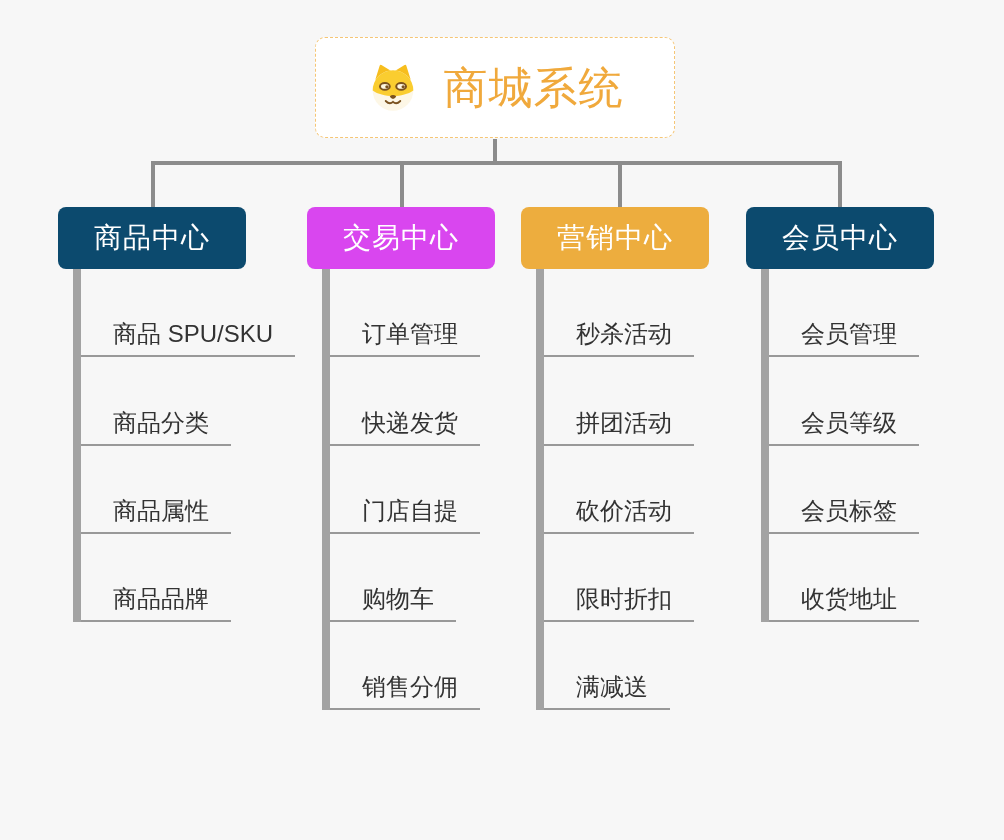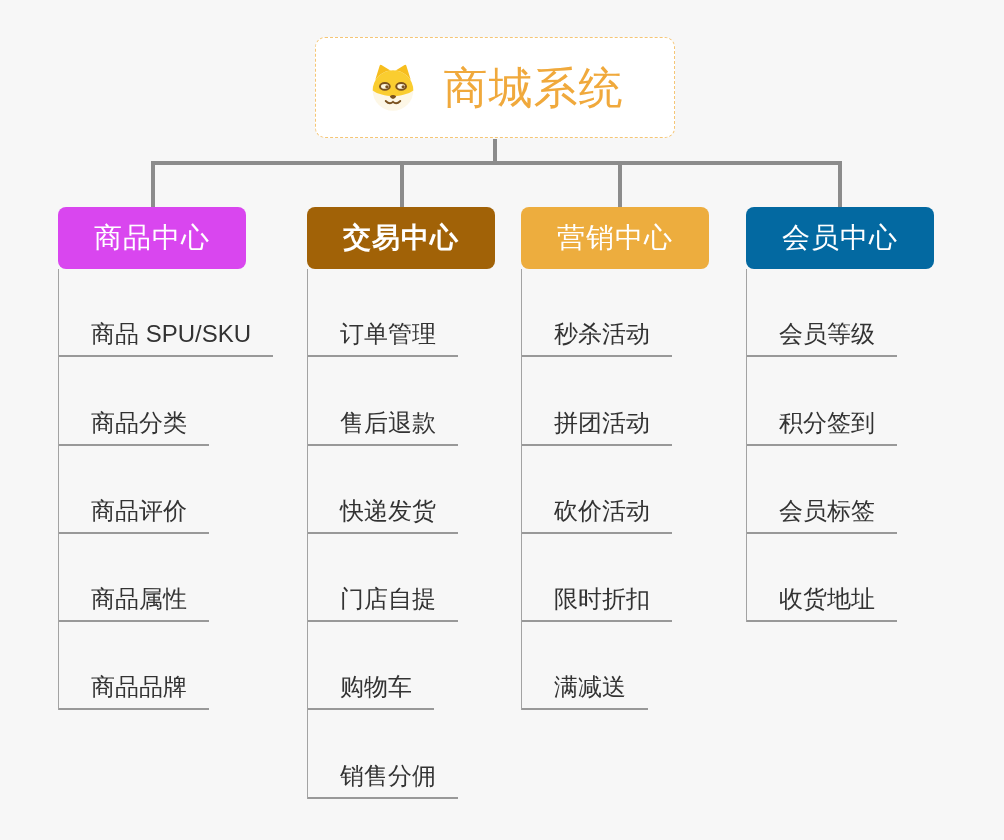--- a/index.html
+++ b/index.html
@@ -64,21 +64,22 @@
     align-items: center;
     justify-content: center;
     color: #ffffff;
     font-size: 28px;
     letter-spacing: 1px;
     white-space: nowrap;
     cursor: pointer;
   }
 
   .children {
-    border-left: 1px solid #a3a3a3;
+    margin-left: 15px;
+    border-left: 8px solid #a3a3a3;
     width: max-content;
   }
   .child {
     box-sizing: border-box;
     height: 88.3px;
     width: max-content;
     display: flex;
     align-items: flex-end;
     padding: 0 22px 5px 32px;
     border-bottom: 2px solid #999999;
@@ -110,39 +111,37 @@
   </div>
 
   <div class="line stem"></div>
   <div class="line bus"></div>
   <div class="line drop drop-1"></div>
   <div class="line drop drop-2"></div>
   <div class="line drop drop-3"></div>
   <div class="line drop drop-4"></div>
 
   <div class="column col-1">
-    <div class="branch-header" style="background-color: #d946ef;">
+    <div class="branch-header" style="background-color: #0c4a6e;">
       <span>商品中心</span>
     </div>
     <div class="children">
       <div class="child">商品 SPU/SKU</div>
       <div class="child">商品分类</div>
-      <div class="child">商品评价</div>
       <div class="child">商品属性</div>
       <div class="child">商品品牌</div>
     </div>
   </div>
 
   <div class="column col-2">
-    <div class="branch-header" style="background-color: #a16207; font-weight: bold;">
+    <div class="branch-header" style="background-color: #d946ef;">
       <span>交易中心</span>
     </div>
     <div class="children">
       <div class="child">订单管理</div>
-      <div class="child">售后退款</div>
       <div class="child">快递发货</div>
       <div class="child">门店自提</div>
       <div class="child">购物车</div>
       <div class="child">销售分佣</div>
     </div>
   </div>
 
   <div class="column col-3">
     <div class="branch-header" style="background-color: rgb(237, 173, 62);">
       <span>营销中心</span>
@@ -150,24 +149,24 @@
     <div class="children">
       <div class="child">秒杀活动</div>
       <div class="child">拼团活动</div>
       <div class="child">砍价活动</div>
       <div class="child">限时折扣</div>
       <div class="child">满减送</div>
     </div>
   </div>
 
   <div class="column col-4">
-    <div class="branch-header" style="background-color: #0369a1;">
+    <div class="branch-header" style="background-color: #0c4a6e;">
       <span>会员中心</span>
     </div>
     <div class="children">
+      <div class="child">会员管理</div>
       <div class="child">会员等级</div>
-      <div class="child">积分签到</div>
       <div class="child">会员标签</div>
       <div class="child">收货地址</div>
     </div>
   </div>
 
 </div>
 
 </body></html>

